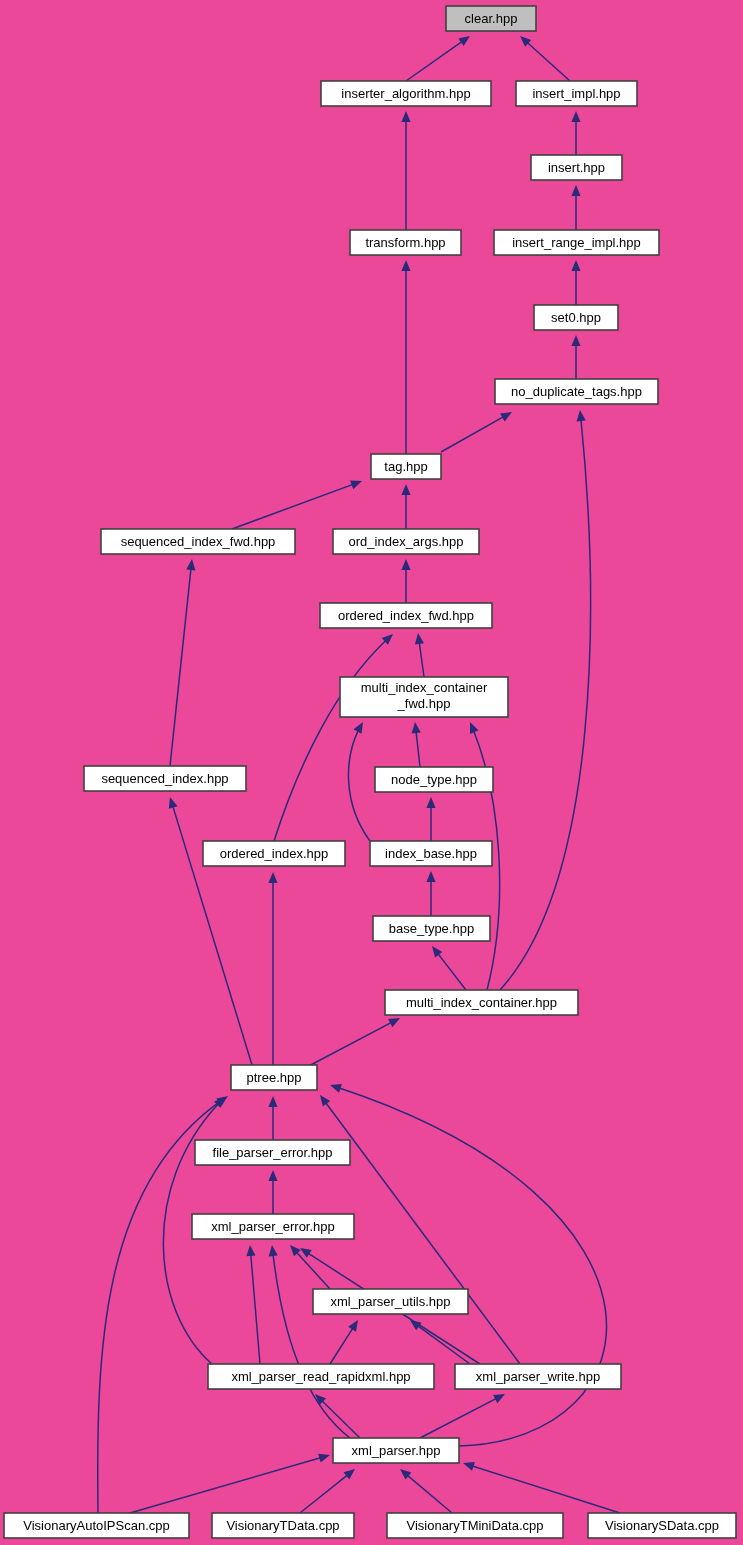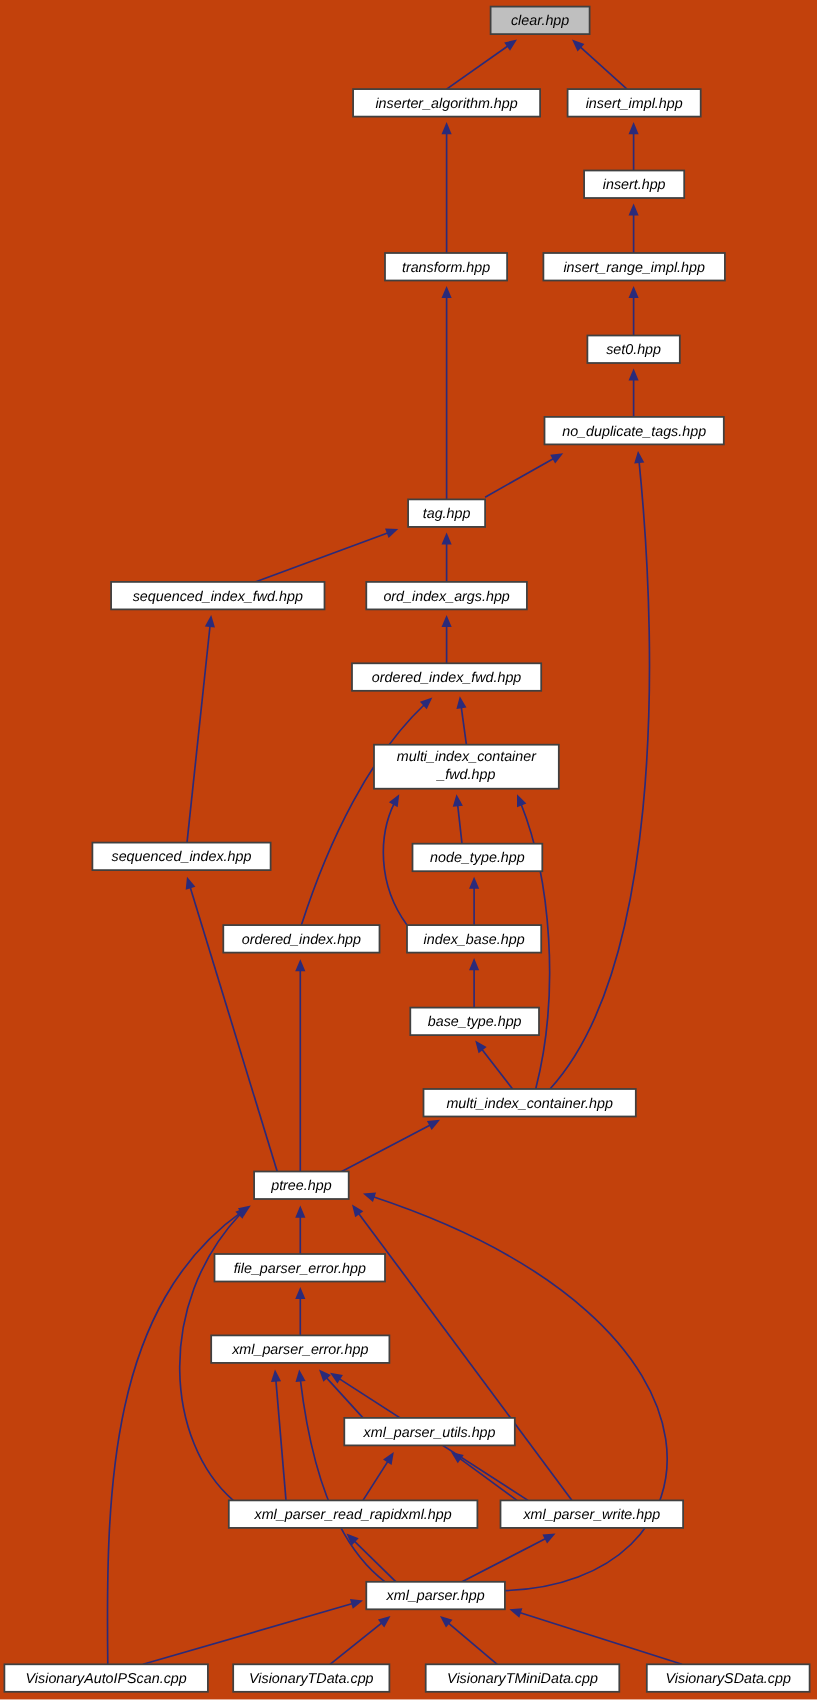--- a/index.html
+++ b/index.html
@@ -10,22 +10,21 @@
   body {
     width: 743px;
     height: 1545px;
     font-family: "Liberation Sans", sans-serif;
   }
   #graph-root {
     position: relative;
     width: 743px;
     height: 1545px;
     overflow: hidden;
-    background: #c2410c;
-    font-style: italic;
+    background: #ec4899;
   }
   svg#graph-svg {
     position: absolute;
     left: 0;
     top: 0;
     width: 743px;
     height: 1545px;
   }
   .node-box {
     fill: #ffffff;

